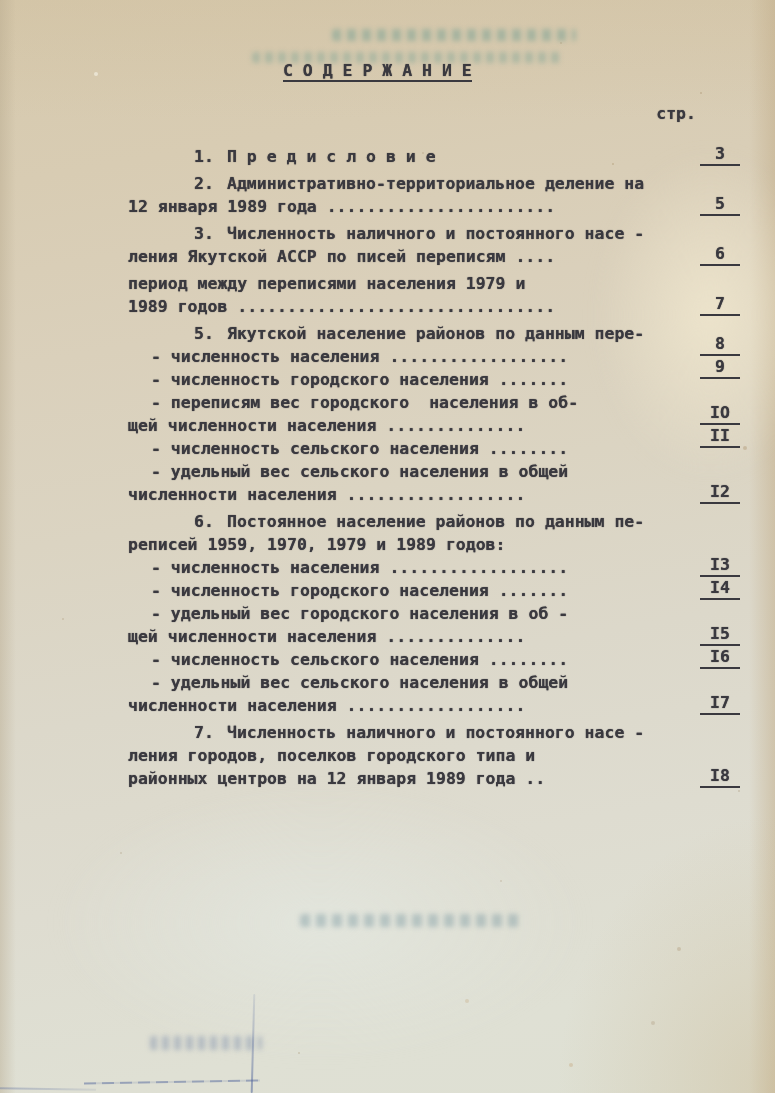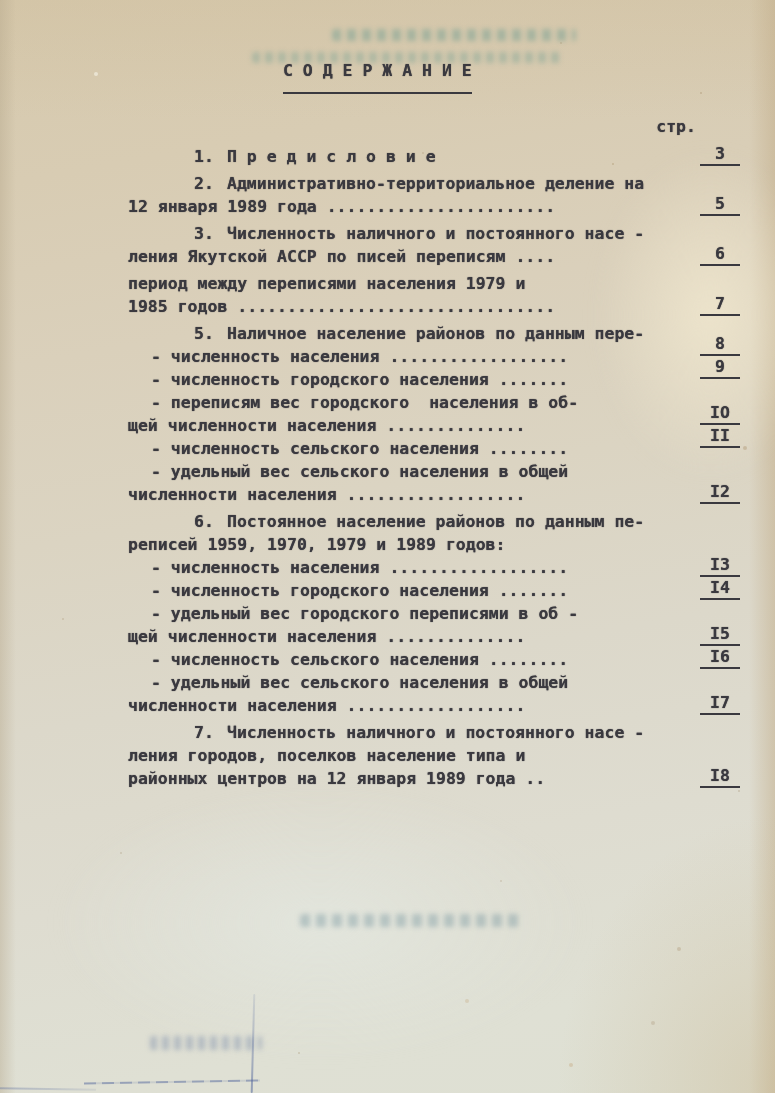--- a/index.html
+++ b/index.html
@@ -54,22 +54,22 @@
     background:linear-gradient(to bottom,rgba(80,100,155,.12),rgba(80,100,155,.55));transform:rotate(1.5deg);}
   .pen-h{position:absolute;left:84px;top:1081px;width:176px;height:2px;transform:rotate(-1deg);
     background:repeating-linear-gradient(90deg,rgba(80,100,155,.50) 0 12px,rgba(80,100,155,.15) 12px 18px);}
   .pen-h2{position:absolute;left:0;top:1088px;width:96px;height:2px;transform:rotate(1deg);
     background:linear-gradient(to right,rgba(80,100,155,.35),rgba(80,100,155,.10));}
 
   
   .type{color:var(--ink);font-weight:700;font-size:16.5px;
     text-shadow:0 0 1px rgba(48,47,54,.85);}
   .title{position:absolute;left:283px;top:61px;letter-spacing:0;
-    border-bottom:2.5px solid var(--ink);padding-bottom:12px;white-space:pre;}
-  .page-col{position:absolute;right:79px;top:104px;margin-top:13px;}
+    border-bottom:2.5px solid var(--ink);padding-bottom:0;white-space:pre;}
+  .page-col{position:absolute;right:79px;top:104px;}
 
   #toc{position:absolute;left:0;top:145px;width:775px;margin-left:39px;}
   .toc-item{margin-top:4px;}
   .toc-item:first-child{margin-top:0;}
   .line{position:relative;height:23px;line-height:23px;white-space:pre;padding-left:89px;}
   .line.item{padding-left:155px;}
   .line.sub{padding-left:112px;}
   .line.subcont{}
   .num{display:inline-block;width:33px;}
   .page{position:absolute;right:74px;top:0;width:40px;text-align:center;height:21px;
@@ -109,43 +109,43 @@
       <div class="toc-item">
         <div class="line item"><span class="num">2.</span><span>Административно-территориальное деление на</span></div>
         <div class="line cont"><span>12 января 1989 года .......................</span><span class="page">5</span></div>
       </div>
       <div class="toc-item">
         <div class="line item"><span class="num">3.</span><span>Численность наличного и постоянного насе -</span></div>
         <div class="line cont"><span>ления Якутской АССР по писей переписям ....</span><span class="page">6</span></div>
       </div>
       <div class="toc-item">
         <div class="line cont"><span>период между переписями населения 1979 и</span></div>
-        <div class="line cont"><span>1985 годов ................................</span><span class="page">7</span></div>
+        <div class="line cont"><span>1989 годов ................................</span><span class="page">7</span></div>
       </div>
       <div class="toc-item">
-        <div class="line item"><span class="num">5.</span><span>Наличное население районов по данным пере-</span></div>
+        <div class="line item"><span class="num">5.</span><span>Якутской население районов по данным пере-</span></div>
         <div class="line sub"><span>- численность населения ..................</span><span class="page up">8</span></div>
         <div class="line sub"><span>- численность городского населения .......</span><span class="page up">9</span></div>
         <div class="line sub"><span>- переписям вес городского  населения в об-</span></div>
         <div class="line subcont"><span>щей численности населения ..............</span><span class="page up">IO</span></div>
         <div class="line sub"><span>- численность сельского населения ........</span><span class="page up">II</span></div>
         <div class="line sub"><span>- удельный вес сельского населения в общей</span></div>
         <div class="line subcont"><span>численности населения ..................</span><span class="page">I2</span></div>
       </div>
       <div class="toc-item">
         <div class="line item"><span class="num">6.</span><span>Постоянное население районов по данным пе-</span></div>
         <div class="line cont"><span>реписей 1959, 1970, 1979 и 1989 годов:</span></div>
         <div class="line sub"><span>- численность населения ..................</span><span class="page">I3</span></div>
         <div class="line sub"><span>- численность городского населения .......</span><span class="page">I4</span></div>
-        <div class="line sub"><span>- удельный вес городского переписями в об -</span></div>
+        <div class="line sub"><span>- удельный вес городского населения в об -</span></div>
         <div class="line subcont"><span>щей численности населения ..............</span><span class="page">I5</span></div>
         <div class="line sub"><span>- численность сельского населения ........</span><span class="page">I6</span></div>
         <div class="line sub"><span>- удельный вес сельского населения в общей</span></div>
         <div class="line subcont"><span>численности населения ..................</span><span class="page">I7</span></div>
       </div>
       <div class="toc-item">
         <div class="line item"><span class="num">7.</span><span>Численность наличного и постоянного насе -</span></div>
-        <div class="line cont"><span>ления городов, поселков население типа и</span></div>
+        <div class="line cont"><span>ления городов, поселков городского типа и</span></div>
         <div class="line cont"><span>районных центров на 12 января 1989 года ..</span><span class="page">I8</span></div>
       </div>
     </div>
 
 </div>
 
 </body></html>

